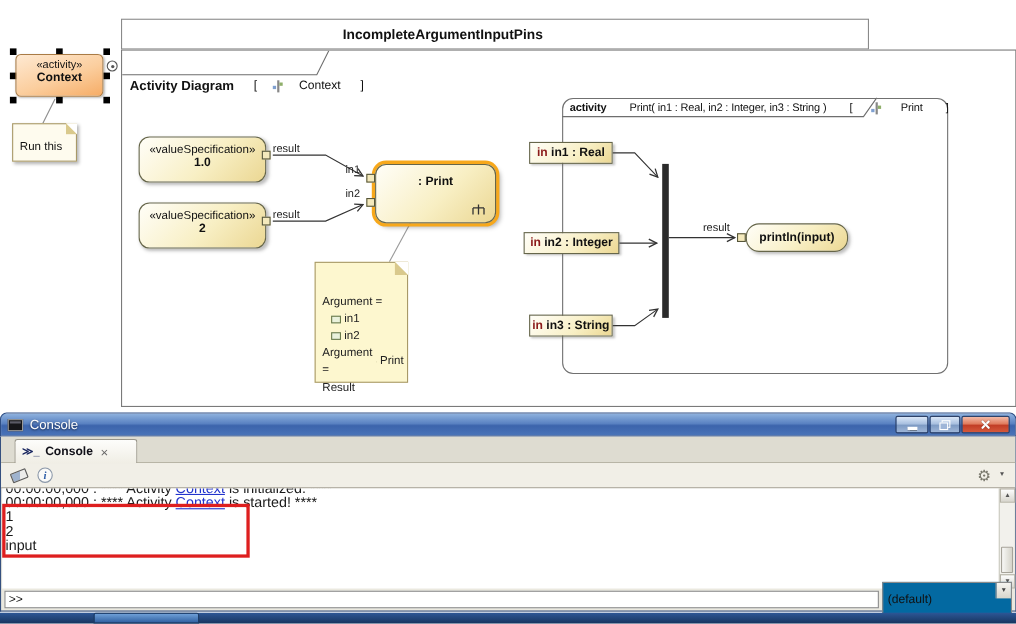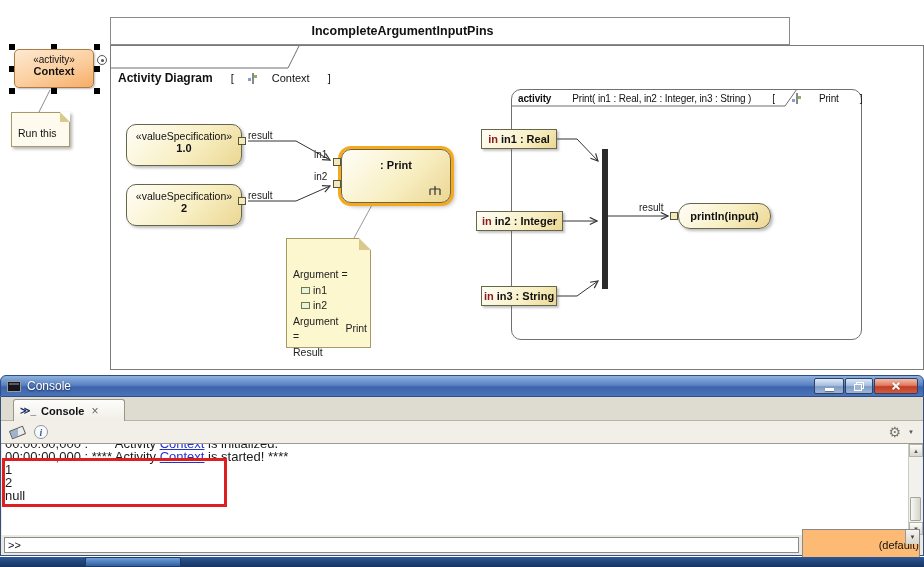--- a/index.html
+++ b/index.html
@@ -155,22 +155,22 @@
     background:linear-gradient(#FDFDFD,#D8D6CE); border:1px solid #B5B2A6;
     display:flex; align-items:center; justify-content:center; font-size:6px; color:#555; }
   .scroll-up { top:0; } .scroll-down { bottom:0; }
   .scroll-thumb { position:absolute; left:1px; right:1px; bottom:14px; height:24px;
     background:linear-gradient(90deg,#F8F8F6,#D5D3C9); border:1px solid #A6A399; border-radius:1px; }
 
   .input-row { position:absolute; left:1px; right:1px; bottom:1px; height:18px;
     background:#EAE8DF; display:flex; align-items:center; padding:0 2px; gap:3px; }
   .prompt-field { flex:1; height:16px; background:#fff; border:1px solid #8A8A8A;
     font-family:"Liberation Sans", sans-serif; font-size:11px; padding-left:3px; color:#111; }
-  .combo { position:relative; width:118px; height:32px; background:#fdba74; border:1px solid #8A8A8A;
-    font-size:11px; display:flex; align-items:center; padding-left:4px;justify-content:flex-end; }
+  .combo { position:relative; width:118px; height:32px; background:#0369a1; border:1px solid #8A8A8A;
+    font-size:11px; display:flex; align-items:center; padding-left:4px; }
   .combo-arrow { position:absolute; right:0; top:0; width:14px; height:14px;
     background:linear-gradient(#F5F4F0,#D8D6CC); border-left:1px solid #999;
     display:flex; align-items:center; justify-content:center; font-size:6px; color:#444; }
 
   .taskbar { position:absolute; left:0; top:557px; width:924px; height:10px;
     background:linear-gradient(#2D5796,#16345E); }
   .taskbar-btn { position:absolute; left:85px; top:0; width:96px; height:10px;
     background:linear-gradient(#6FA0D8,#2F5FA0); border:1px solid #1C3C66; border-radius:2px 2px 0 0; }
 </style>
 </head>
@@ -342,21 +342,21 @@
       <span class="gear-icon">⚙</span>
       <span class="gear-caret">▼</span>
     </div>
 
     <div class="console-output">
       <div class="out-lines">
         <div class="cline"><span>00:00:00,000 : **** Activity </span><span class="clink">Context</span><span> is initialized. ****</span></div>
         <div class="cline"><span>00:00:00,000 : **** Activity </span><span class="clink">Context</span><span> is started! ****</span></div>
         <div class="cline">1</div>
         <div class="cline">2</div>
-        <div class="cline">null</div>
+        <div class="cline">input</div>
       </div>
     </div>
 
     <div class="red-box"></div>
 
     <div class="vscroll">
       <div class="scroll-btn scroll-up">▲</div>
       <div class="scroll-thumb"></div>
       <div class="scroll-btn scroll-down">▼</div>
     </div>

